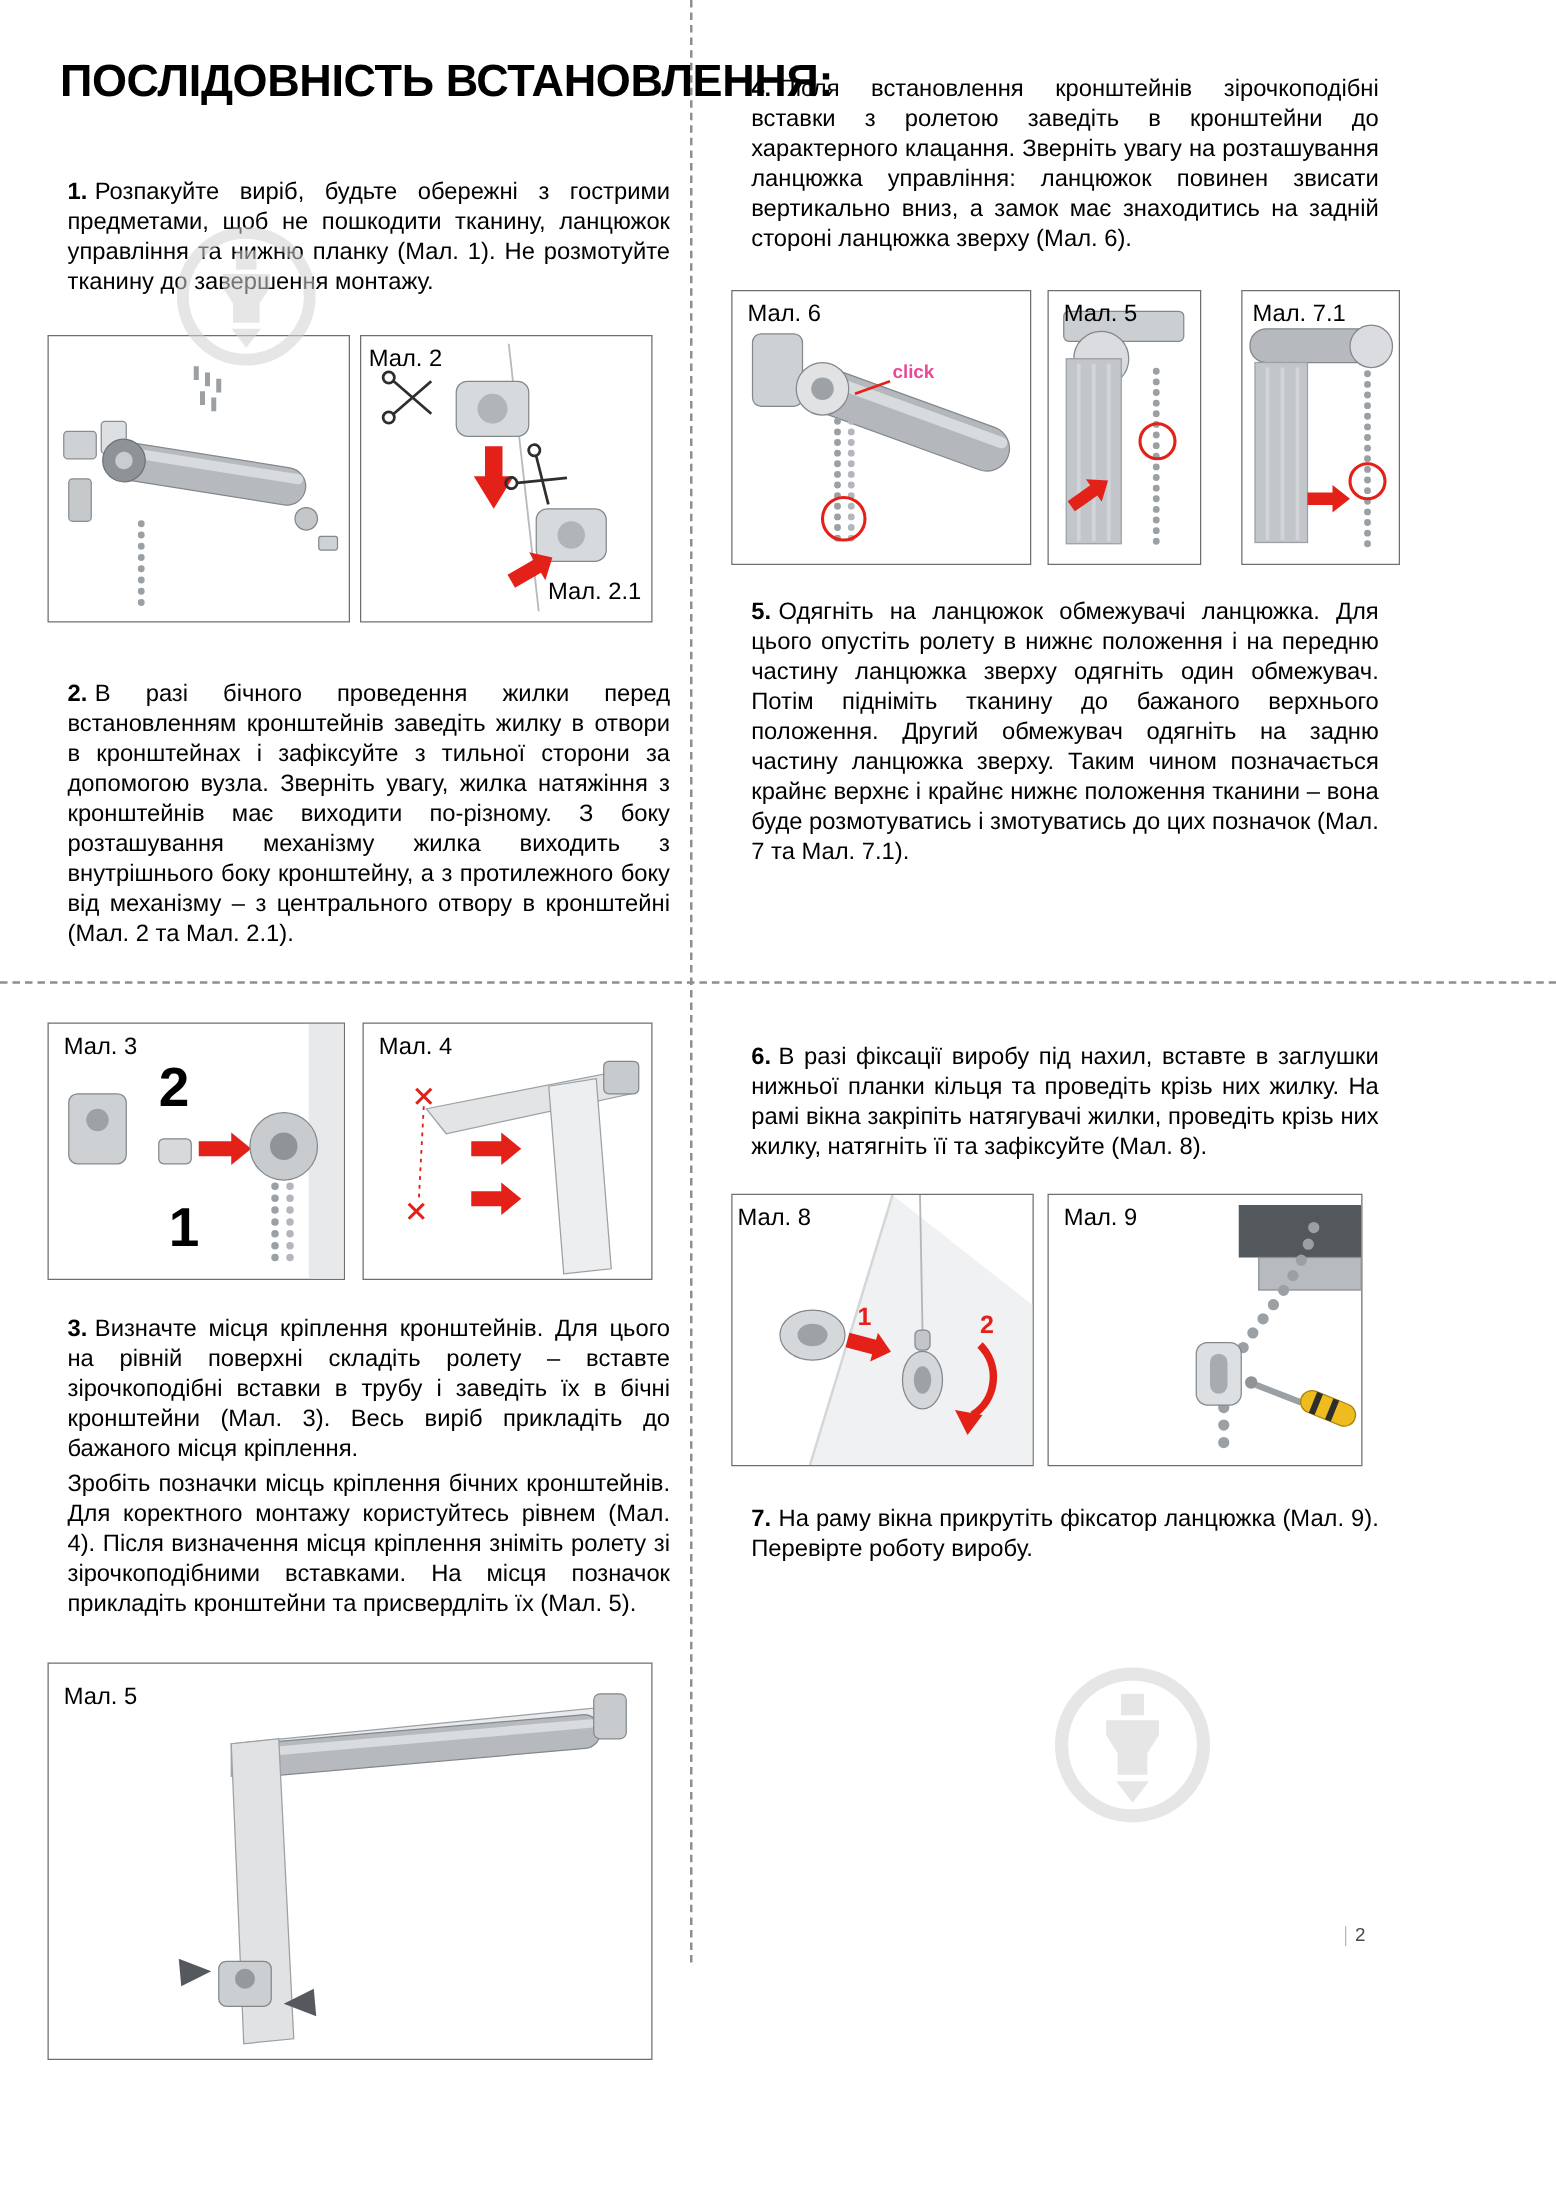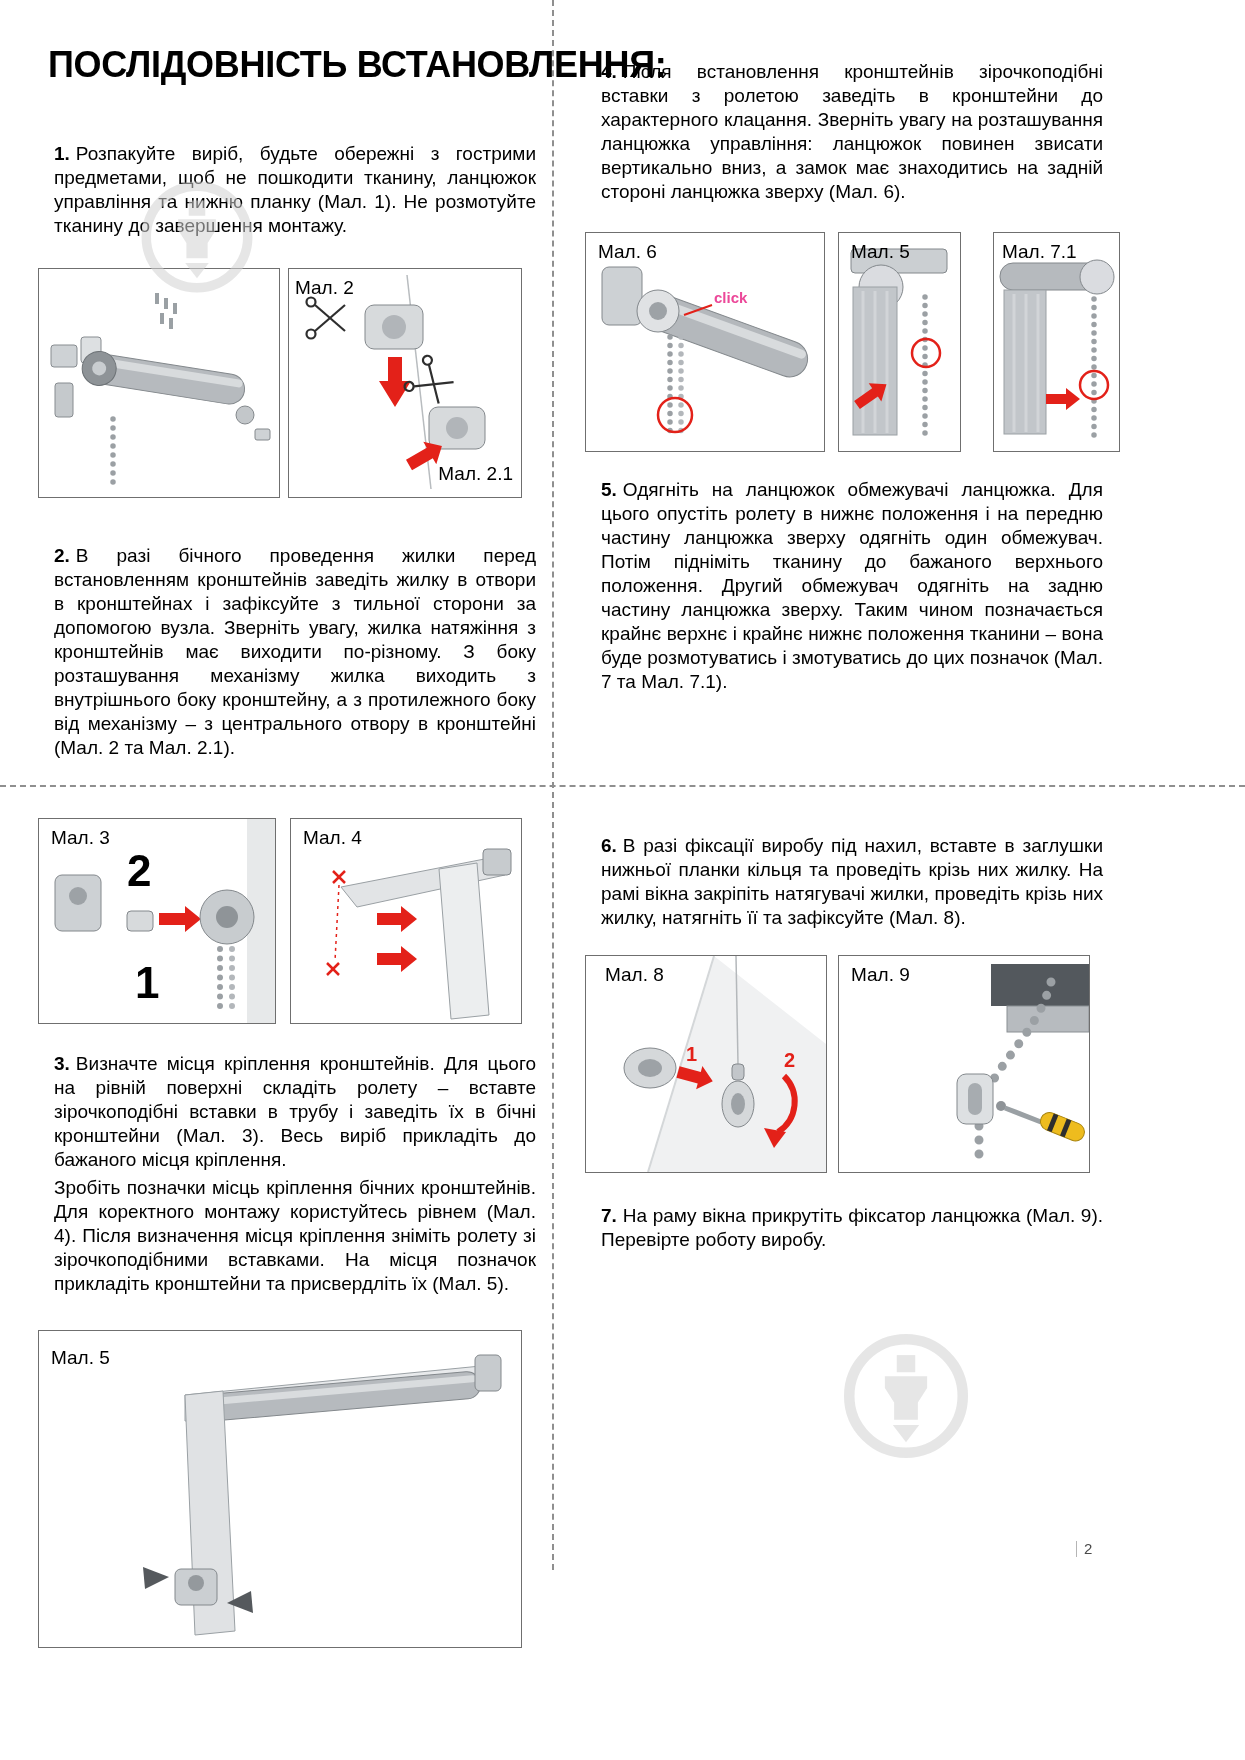--- a/index.html
+++ b/index.html
@@ -186,21 +186,21 @@
     <circle cx="100" cy="152" r="14" fill="none" stroke="#e32119" stroke-width="2.5"></circle>
     <polygon transform="translate(52,166)" points="0,-5 20,-5 20,-11 34,0 20,11 20,5 0,5" fill="#e32119"></polygon>
   </svg>
 </div>
 
 <p class="step abs" style="left:585px;top:462px;width:502px;"><span class="step-num">5.</span><span>Одягніть на ланцюжок обмежувачі ланцюжка. Для цього опустіть ролету в нижнє положення і на передню частину ланцюжка зверху одягніть один обмежувач. Потім підніміть тканину до бажаного верхнього положення. Другий обмежувач одягніть на задню частину ланцюжка зверху. Таким чином позначається крайнє верхнє і крайнє нижнє положення тканини – вона буде розмотуватись і змотуватись до цих позначок (Мал. 7 та Мал. 7.1).</span></p>
 
 <p class="step abs" style="left:585px;top:818px;width:502px;"><span class="step-num">6.</span><span>В разі фіксації виробу під нахил, вставте в заглушки нижньої планки кільця та проведіть крізь них жилку. На рамі вікна закріпіть натягувачі жилки, проведіть крізь них жилку, натягніть її та зафіксуйте (Мал. 8).</span></p>
 
 <div class="figbox" style="left:585px;top:955px;width:240px;height:216px;">
-  <div class="figlabel" style="left:19px;top:8px;">Мал. 8</div>
+  <div class="figlabel" style="left:4px;top:8px;">Мал. 8</div>
   <div class="red-num" style="left:100px;top:88px;">1</div>
   <div class="red-num" style="left:198px;top:94px;">2</div>
   <svg viewBox="0 0 240 216">
     <polygon points="128,0 240,88 240,216 62,216" fill="#f0f1f2"></polygon>
     <line x1="128" y1="0" x2="62" y2="216" stroke="#d4d7d9" stroke-width="2"></line>
     <line x1="150" y1="0" x2="152" y2="108" stroke="#b4b8bb" stroke-width="1.5"></line>
     <ellipse cx="64" cy="112" rx="26" ry="20" fill="#d5d8da" stroke="#83888c"></ellipse>
     <ellipse cx="64" cy="112" rx="12" ry="9" fill="#9da2a6"></ellipse>
     <polygon transform="translate(92,116) rotate(15)" points="0,-6 22,-6 22,-12 36,0 22,12 22,6 0,6" fill="#e32119"></polygon>
     <rect x="146" y="108" width="12" height="16" rx="4" fill="#c2c6ca" stroke="#83888c"></rect>

